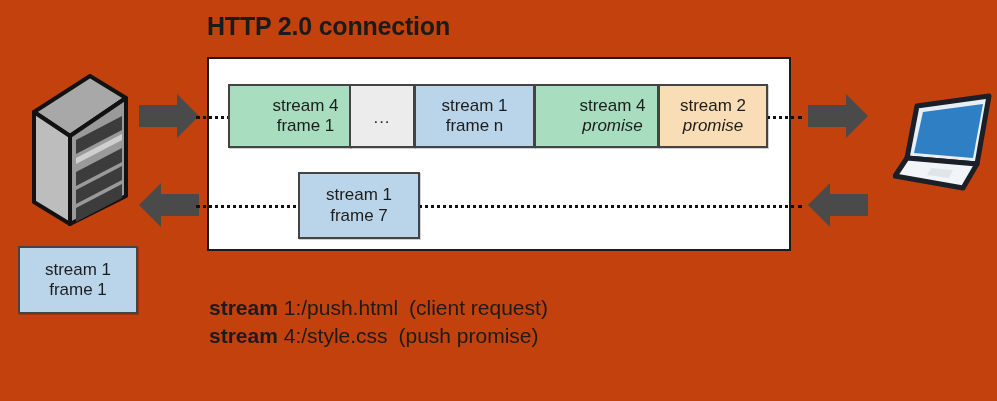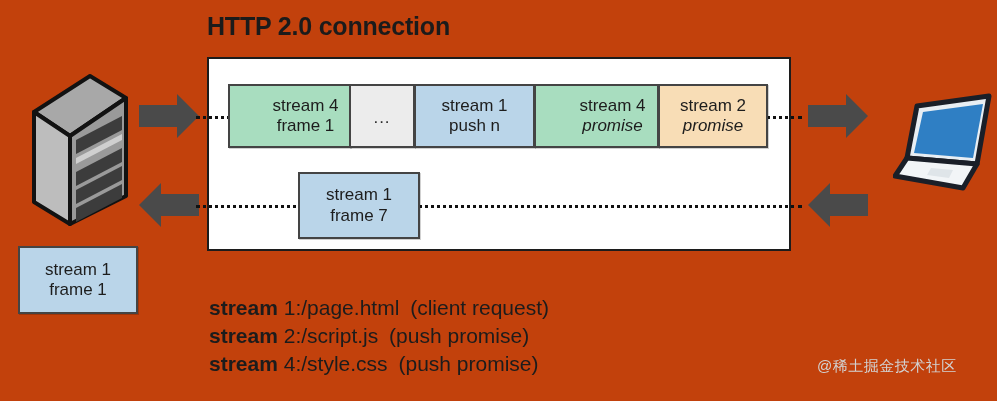--- a/index.html
+++ b/index.html
@@ -233,21 +233,21 @@
     <span class="line1">stream 4</span>
     <span class="line2">frame 1</span>
   </div>
 
   <div class="frame-box frame-gray" id="frame-ellipsis">
     <span class="ellipsis-dots">...</span>
   </div>
 
   <div class="frame-box frame-blue" id="frame-stream1-fn">
     <span class="line1">stream 1</span>
-    <span class="line2">push n</span>
+    <span class="line2">frame n</span>
   </div>
 
   <div class="frame-box frame-green italic" id="frame-stream4-pr">
     <span class="line1">stream 4</span>
     <span class="line2">promise</span>
   </div>
 
   <div class="frame-box frame-orange italic" id="frame-stream2-pr">
     <span class="line1">stream 2</span>
     <span class="line2">promise</span>
@@ -281,30 +281,24 @@
 
       <polygon points="14,66 84,72 70,96 2,84" fill="#f2f5f7" stroke="#1a1f28" stroke-width="5" stroke-linejoin="round"></polygon>
 
       <polygon points="38,76 60,78 56,86 34,83" fill="#dfe5e9"></polygon>
     </svg>
   </div>
 
   <div id="stream-legend">
     <div class="legend-row">
       <span class="lbl">stream</span>
-      <span class="num">1:</span><span class="path">/page.html</span>
+      <span class="num">1:</span><span class="path">/push.html</span>
       <span class="note">(client request)</span>
-    </div>
-    <div class="legend-row">
-      <span class="lbl">stream</span>
-      <span class="num">2:</span><span class="path">/script.js</span>
-      <span class="note">(push promise)</span>
     </div>
     <div class="legend-row">
       <span class="lbl">stream</span>
       <span class="num">4:</span><span class="path">/style.css</span>
       <span class="note">(push promise)</span>
     </div>
   </div>
 
-  <div id="watermark">@稀土掘金技术社区</div>
 
 </div>
 
 </body></html>

